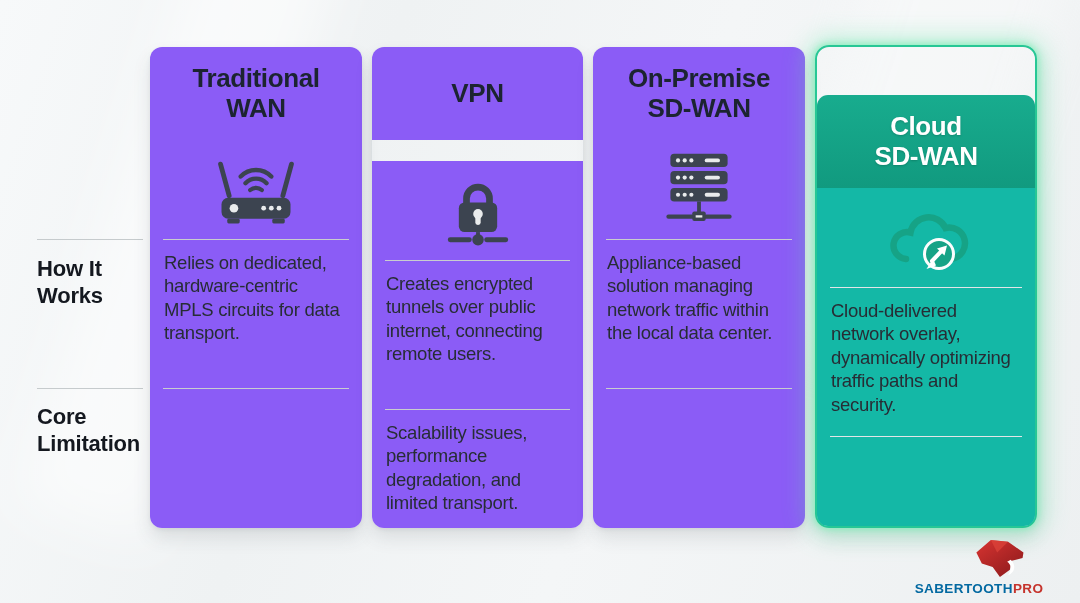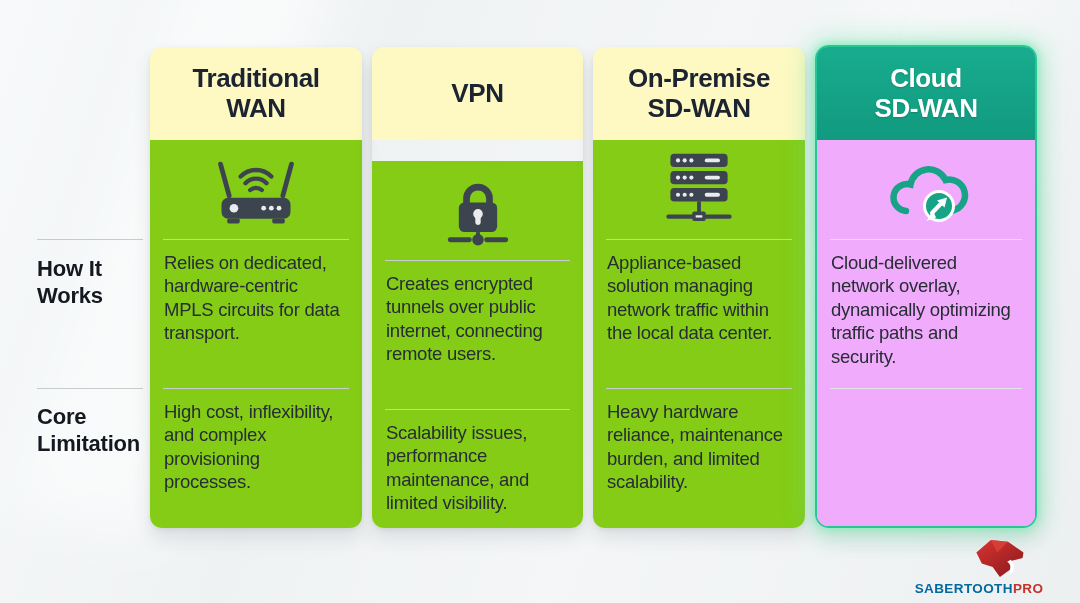--- a/index.html
+++ b/index.html
@@ -24,28 +24,28 @@
   .card{position:absolute;top:47px;height:481px;border-radius:12px;display:flex;
     flex-direction:column;box-sizing:border-box;
     box-shadow:0 10px 18px rgba(55,65,75,.12),0 2px 4px rgba(55,65,75,.08);}
   .card-1{left:150px;width:212px;}
   .card-2{left:372px;width:211px;gap:21px;}
   .card-3{left:593px;width:212px;}
   .card-4{left:815px;width:222px;top:45px;height:483px;border-radius:14px;
     border:2px solid #27c795;
     box-shadow:0 0 7px 1px rgba(126,238,183,.85),0 0 24px 7px rgba(110,230,175,.45),
                0 10px 20px rgba(55,65,75,.12);}
-  .card-head{height:93px;flex:0 0 93px;background:#fef9c3;border-radius:12px 12px 0 0;
+  .card-head{height:93px;flex:0 0 93px;background:#8b5cf6;border-radius:12px 12px 0 0;
     display:flex;align-items:center;justify-content:center;}
-  .card-4 .card-head{background:linear-gradient(180deg,#18ac8e,#119a7f);border-radius:11px 11px 0 0;}
+  .card-4 .card-head{background:linear-gradient(180deg,#18ac8e,#119a7f);border-radius:11px 11px 0 0;margin-top:48px;}
   .card-title{font-size:26px;font-weight:700;color:#1c2431;text-align:center;
     line-height:1.12;white-space:pre-line;letter-spacing:-.4px;}
   .card-4 .card-title{color:#ffffff;text-shadow:0 1px 2px rgba(0,70,52,.28);}
-  .card-body{flex:1;background:#84cc16;border-radius:0 0 12px 12px;display:flex;flex-direction:column;}
-  .card-4 .card-body{background:#f0abfc;border-radius:0 0 11px 11px;}
+  .card-body{flex:1;background:#8b5cf6;border-radius:0 0 12px 12px;display:flex;flex-direction:column;}
+  .card-4 .card-body{background:#14b8a6;border-radius:0 0 11px 11px;}
   .icon-zone{height:99px;flex:0 0 99px;display:flex;align-items:center;justify-content:center;}
   .divider{height:1px;flex:0 0 1px;background:#c9cdcf;margin:0 13px;}
   .card-4 .divider{background:#e2e5e7;}
   .cell{padding:11px 14px 0 14px;box-sizing:border-box;}
   .cell-how{height:148px;flex:0 0 148px;}
   .cell-limit{flex:1;}
   .cell-text{font-size:18.5px;line-height:1.27;color:#272d35;letter-spacing:-.25px;}
 
   
   .brand{position:absolute;right:26px;bottom:7px;width:150px;display:flex;
@@ -87,23 +87,20 @@
         <circle cx="72" cy="59" r="2.5" fill="#e9ebec"></circle>
         <rect x="18" y="70" width="13" height="5" rx="1.5" fill="#3c4450"></rect>
         <rect x="65" y="70" width="13" height="5" rx="1.5" fill="#3c4450"></rect>
       </svg>
     </div>
     <div class="divider"></div>
     <div class="cell cell-how">
       <div class="cell-text">Relies on dedicated, hardware-centric MPLS circuits for data transport.</div>
     </div>
     <div class="divider"></div>
-    <div class="cell cell-limit">
-      <div class="cell-text">High cost, inflexibility, and complex provisioning processes.</div>
-    </div>
   </div>
 </div>
 
 <div class="card card-2">
   <div class="card-head">
     <div class="card-title">VPN</div>
   </div>
   <div class="card-body">
     <div class="icon-zone">
       <svg width="92" height="78" viewBox="0 0 96 80">
@@ -116,21 +113,21 @@
         <line x1="57" y1="70" x2="77" y2="70" stroke="#3c4450" stroke-width="5" stroke-linecap="round"></line>
         <circle cx="48" cy="70" r="6" fill="#3c4450"></circle>
       </svg>
     </div>
     <div class="divider"></div>
     <div class="cell cell-how">
       <div class="cell-text">Creates encrypted tunnels over public internet, connecting remote users.</div>
     </div>
     <div class="divider"></div>
     <div class="cell cell-limit">
-      <div class="cell-text">Scalability issues, performance maintenance, and limited visibility.</div>
+      <div class="cell-text">Scalability issues, performance degradation, and limited transport.</div>
     </div>
   </div>
 </div>
 
 <div class="card card-3">
   <div class="card-head">
     <div class="card-title">On-Premise
 SD-WAN</div>
   </div>
   <div class="card-body">
@@ -157,23 +154,20 @@
         <line x1="16" y1="71" x2="80" y2="71" stroke="#3c4450" stroke-width="4.5" stroke-linecap="round"></line>
         <rect x="41" y="65.5" width="14" height="10" rx="2" fill="#3c4450"></rect>
         <rect x="44.5" y="69.5" width="7" height="2.4" fill="#e9ebec"></rect>
       </svg>
     </div>
     <div class="divider"></div>
     <div class="cell cell-how">
       <div class="cell-text">Appliance-based solution managing network traffic within the local data center.</div>
     </div>
     <div class="divider"></div>
-    <div class="cell cell-limit">
-      <div class="cell-text">Heavy hardware reliance, maintenance burden, and limited scalability.</div>
-    </div>
   </div>
 </div>
 
 <div class="card card-4">
   <div class="card-head">
     <div class="card-title">Cloud
 SD-WAN</div>
   </div>
   <div class="card-body">
     <div class="icon-zone">

